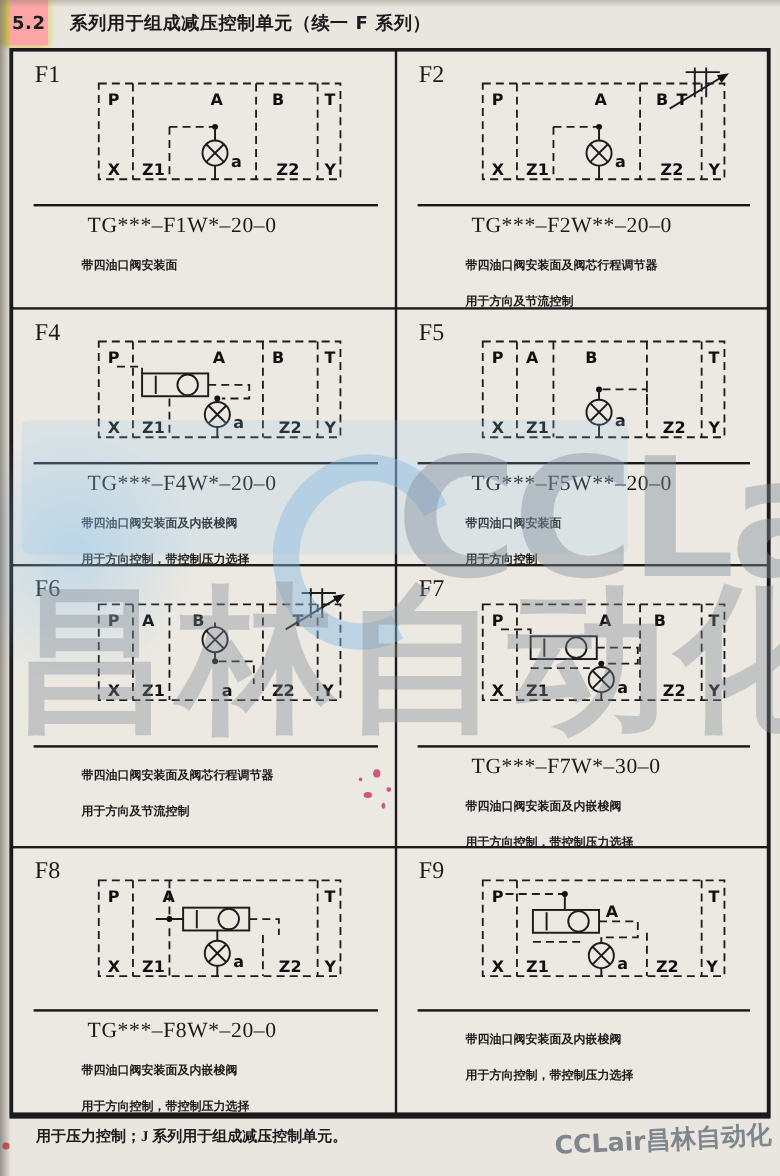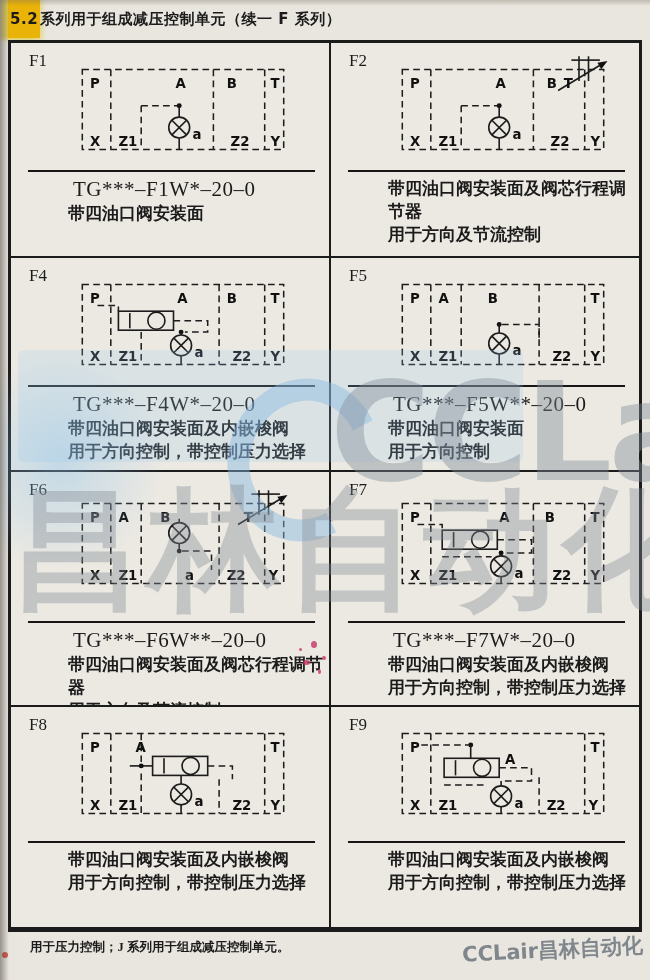--- a/index.html
+++ b/index.html
@@ -10,36 +10,36 @@
     color:#1b1b1b;
   }
   
   .edge-left{position:absolute;left:0;top:0;width:9px;height:100%;
     background:linear-gradient(90deg,rgba(70,62,55,.50),rgba(70,62,55,0));pointer-events:none;z-index:30;}
   .edge-top{position:absolute;left:0;top:0;width:100%;height:6px;
     background:linear-gradient(180deg,rgba(120,110,95,.35),rgba(120,110,95,0));pointer-events:none;z-index:30;}
 
   .title-row{position:absolute;left:8px;top:10px;width:630px;
     font-family:"DejaVu Sans", sans-serif;font-weight:bold;font-size:15px;letter-spacing:.5px;}
-  .sec-no{background:#eab308;box-shadow:-6px 0 4px 1px rgba(221,200,62,.75),0 0 5px 2px rgba(221,200,62,.6);
-    padding:10px 2px;margin-right:0;}
+  .sec-no{background:#fca5a5;box-shadow:-6px 0 4px 1px rgba(221,200,62,.75),0 0 5px 2px rgba(221,200,62,.6);
+    padding:10px 2px;margin-right:18px;}
 
   .grid{position:absolute;left:8px;top:40px;width:628px;height:886px;
     background:#1b1b1b;border:3px solid #1b1b1b;
     display:grid;grid-template-columns:318px 308px;grid-template-rows:213px 212px:233px;}
   .grid{grid-template-rows:213px 212px 233px 220px;gap:2px;}
   .cell{background:#ece9e2;position:relative;}
-  .cell-id{position:absolute;left:18px;top:8px;font-size:17px;font-family:"Liberation Serif",serif;text-align:center;}
+  .cell-id{position:absolute;left:18px;top:8px;font-size:20px;font-family:"Liberation Serif",serif;text-align:center;}
   .diag{display:block;margin:13px 0 0 58px;}
   .tall .diag{margin-top:18px;}
   .rule{border-top:2px solid #161616;margin:7px 14px 5px 17px;}
   .tall .rule{margin-top:24px;}
   .tall2 .rule{margin-top:14px;}
-  .code{margin:3px 0 0 62px;font-size:21px;letter-spacing:.5px;}
-  .desc{margin:0 0 0 57px;font-size:17px;font-weight:600;}
+  .code{margin:3px 0 0 62px;font-size:18px;letter-spacing:.5px;}
+  .desc{margin:16px 0 0 57px;font-size:10px;font-weight:600;}
 
   
   .s{stroke:#1c1c1c;stroke-width:1.7;fill:none;}
   .d{stroke:#1c1c1c;stroke-width:1.6;fill:none;stroke-dasharray:7 4.5;}
   .pt{font-family:"DejaVu Sans", sans-serif;font-weight:bold;font-size:14px;fill:#101010;}
   .dot{fill:#101010;}
 
   
   .note{position:absolute;left:10px;top:938px;width:632px;font-size:12.5px;font-weight:600;line-height:19px;}
   .note .lbl{display:inline-block;margin-right:10px;}
@@ -130,20 +130,21 @@
       <text class="pt" x="112" y="33">A</text>
       <text class="pt" x="166" y="33">B</text>
       <text class="pt" x="184" y="33">T</text>
       <text class="pt" x="22" y="94">X</text>
       <text class="pt" x="52" y="94">Z1</text>
       <text class="pt" x="130" y="87">a</text>
       <text class="pt" x="170" y="94">Z2</text>
       <text class="pt" x="212" y="94">Y</text>
     </svg>
     <div class="rule"></div>
+    <div class="code">TG***–F2W**–20–0</div>
     <div class="desc">带四油口阀安装面及阀芯行程调节器</div>
     <div class="desc">用于方向及节流控制</div>
   </div>
 
   <div class="cell">
     <span class="cell-id">F4</span>
     <svg class="diag" width="228" height="107" viewBox="0 0 240 112">
       <rect class="d" x="14" y="14" width="212" height="84"></rect>
       <line class="d" x1="44" y1="14" x2="44" y2="98"></line>
       <line class="d" x1="158" y1="14" x2="158" y2="98"></line>
@@ -241,21 +242,20 @@
       <text class="pt" x="52" y="33">A</text>
       <text class="pt" x="96" y="33">B</text>
       <text class="pt" x="184" y="33">T</text>
       <text class="pt" x="22" y="94">X</text>
       <text class="pt" x="52" y="94">Z1</text>
       <text class="pt" x="122" y="94">a</text>
       <text class="pt" x="166" y="94">Z2</text>
       <text class="pt" x="210" y="94">Y</text>
     </svg>
     <div class="rule"></div>
-    <div class="code">TG***–F6W**–20–0</div>
     <div class="desc">带四油口阀安装面及阀芯行程调节器</div>
     <div class="desc">用于方向及节流控制</div>
   </div>
 
   <div class="cell tall">
     <span class="cell-id">F7</span>
     <svg class="diag" width="228" height="107" viewBox="0 0 240 112">
       <rect class="d" x="14" y="14" width="212" height="84"></rect>
       <line class="d" x1="44" y1="14" x2="44" y2="98"></line>
       <line class="d" x1="152" y1="14" x2="152" y2="98"></line>
@@ -280,21 +280,21 @@
       <text class="pt" x="116" y="33">A</text>
       <text class="pt" x="164" y="33">B</text>
       <text class="pt" x="212" y="33">T</text>
       <text class="pt" x="22" y="94">X</text>
       <text class="pt" x="52" y="94">Z1</text>
       <text class="pt" x="132" y="92">a</text>
       <text class="pt" x="172" y="94">Z2</text>
       <text class="pt" x="212" y="94">Y</text>
     </svg>
     <div class="rule"></div>
-    <div class="code">TG***–F7W*–20–0</div>
+    <div class="code">TG***–F7W*–30–0</div>
     <div class="desc">带四油口阀安装面及内嵌梭阀</div>
     <div class="desc">用于方向控制，带控制压力选择</div>
   </div>
 
   <div class="cell tall2">
     <span class="cell-id">F8</span>
     <svg class="diag" width="228" height="107" viewBox="0 0 240 112">
       <rect class="d" x="14" y="14" width="212" height="84"></rect>
       <line class="d" x1="44" y1="14" x2="44" y2="98"></line>
       <line class="d" x1="206" y1="14" x2="206" y2="98"></line>
@@ -319,20 +319,21 @@
       <text class="pt" x="22" y="33">P</text>
       <text class="pt" x="70" y="33">A</text>
       <text class="pt" x="212" y="33">T</text>
       <text class="pt" x="22" y="94">X</text>
       <text class="pt" x="52" y="94">Z1</text>
       <text class="pt" x="132" y="90">a</text>
       <text class="pt" x="172" y="94">Z2</text>
       <text class="pt" x="212" y="94">Y</text>
     </svg>
     <div class="rule"></div>
+    <div class="code">TG***–F8W*–20–0</div>
     <div class="desc">带四油口阀安装面及内嵌梭阀</div>
     <div class="desc">用于方向控制，带控制压力选择</div>
   </div>
 
   <div class="cell tall2">
     <span class="cell-id">F9</span>
     <svg class="diag" width="228" height="107" viewBox="0 0 240 112">
       <rect class="d" x="14" y="14" width="212" height="84"></rect>
       <line class="d" x1="44" y1="14" x2="44" y2="98"></line>
       <line class="d" x1="206" y1="14" x2="206" y2="98"></line>

